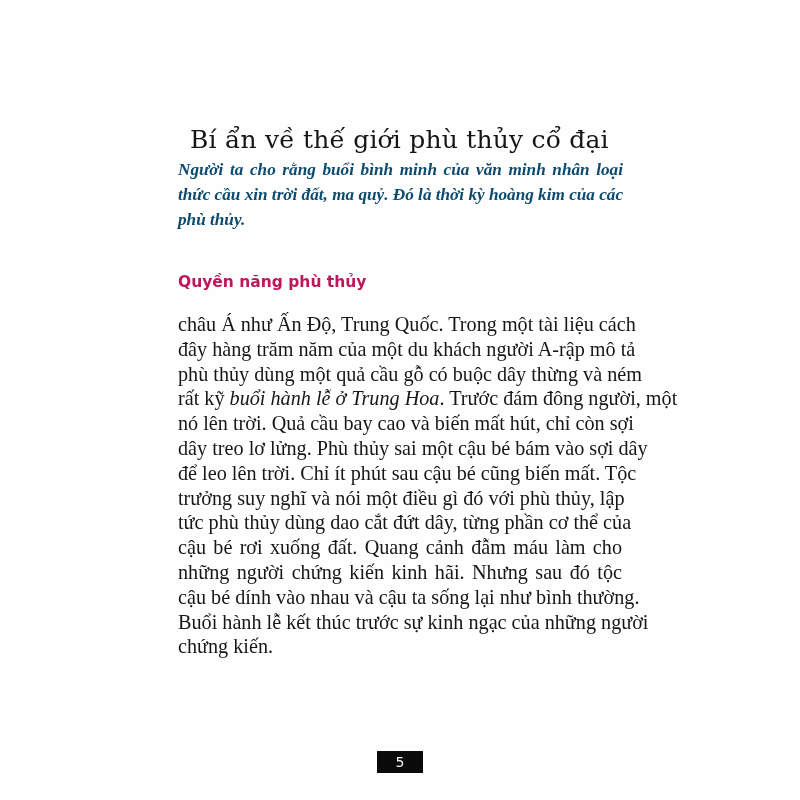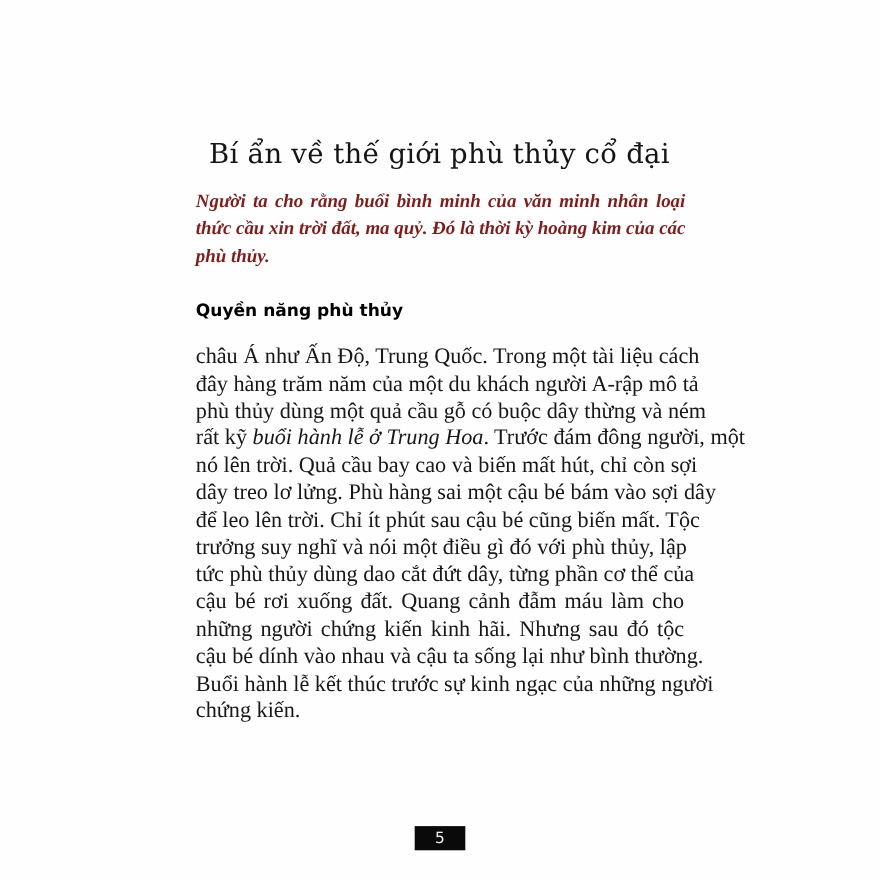--- a/index.html
+++ b/index.html
@@ -35,41 +35,40 @@
   .intro {
     position: absolute;
     left: 178px;
     top: 157px;
     width: 445px;
     font-family: "Liberation Serif", serif;
     font-style: italic;
     font-weight: bold;
     font-size: 17.2px;
     line-height: 25px;
-    color: #7f1d1d;
-    margin-top: 13px;
+    color: #0c4a6e;
   }
   .line {
     display: block;
     text-align: justify;
     text-align-last: justify;
     white-space: nowrap;
     height: 25px;
   }
   .line.last {
     text-align-last: left;
   }
   .section-heading {
     position: absolute;
     left: 178px;
     top: 273px;
     font-family: "DejaVu Sans", sans-serif;
     font-weight: bold;
     font-size: 15.5px;
-    color: #000000;
+    color: #be185d;
     white-space: nowrap;
   }
   .body-text {
     position: absolute;
     left: 178px;
     top: 312px;
     width: 444px;
     font-family: "Liberation Serif", serif;
     font-size: 20.2px;
     line-height: 24.8px;
@@ -112,21 +111,21 @@
   </div>
 
   <div class="section-heading">Quyền năng phù thủy</div>
 
   <div class="body-text">
     <span class="line">châu Á như Ấn Độ, Trung Quốc. Trong một tài liệu cách</span>
     <span class="line">đây hàng trăm năm của một du khách người A-rập mô tả</span>
     <span class="line">phù thủy dùng một quả cầu gỗ có buộc dây thừng và ném</span>
     <span class="line"><span>rất kỹ </span><em>buổi hành lễ ở Trung Hoa</em><span>. Trước đám đông người, một</span></span>
     <span class="line">nó lên trời. Quả cầu bay cao và biến mất hút, chỉ còn sợi</span>
-    <span class="line">dây treo lơ lửng. Phù hàng sai một cậu bé bám vào sợi dây</span>
+    <span class="line">dây treo lơ lửng. Phù thủy sai một cậu bé bám vào sợi dây</span>
     <span class="line">để leo lên trời. Chỉ ít phút sau cậu bé cũng biến mất. Tộc</span>
     <span class="line">trưởng suy nghĩ và nói một điều gì đó với phù thủy, lập</span>
     <span class="line">tức phù thủy dùng dao cắt đứt dây, từng phần cơ thể của</span>
     <span class="line">cậu bé rơi xuống đất. Quang cảnh đẫm máu làm cho</span>
     <span class="line">những người chứng kiến kinh hãi. Nhưng sau đó tộc</span>
     <span class="line">cậu bé dính vào nhau và cậu ta sống lại như bình thường.</span>
     <span class="line">Buổi hành lễ kết thúc trước sự kinh ngạc của những người</span>
     <span class="line last">chứng kiến.</span>
   </div>
 

